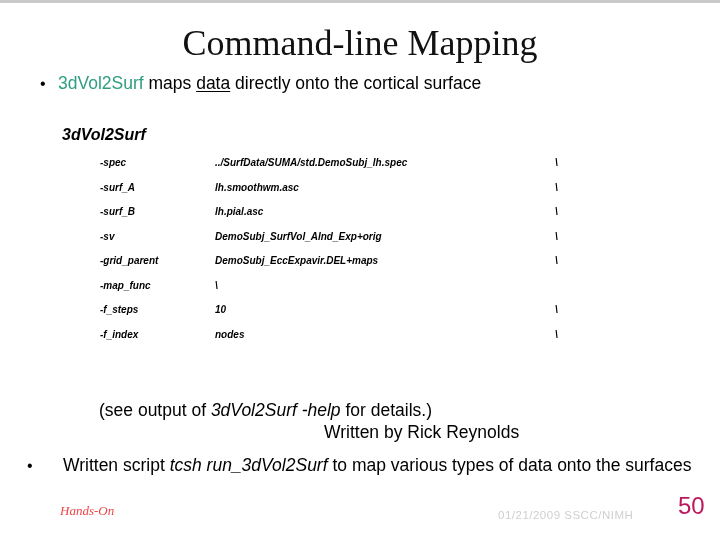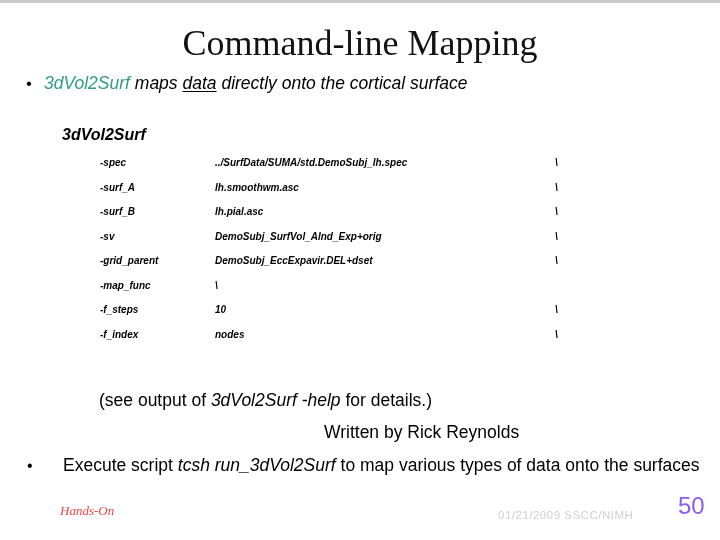--- a/index.html
+++ b/index.html
@@ -17,24 +17,23 @@
   }
   .title {
     position: absolute; top: 24px; left: 0; width: 720px;
     text-align: center;
     font-family: "Liberation Serif", serif;
     font-size: 36px; line-height: 38px;
     color: #121212;
     white-space: nowrap;
   }
   .bullet1 {
-    position: absolute; left: 26px; top: 73px;
+    position: absolute; left: 40px; top: 73px;
     font-size: 17.5px; line-height: 21px;
     white-space: nowrap;
-    font-style: italic;
   }
   .bullet-char { display: inline-block; width: 18px; font-size: 16px; }
   .teal { color: #2F9E80; }
   .underlined { text-decoration: underline; text-underline-offset: 2px; }
 
   .cmd-name {
     position: absolute; left: 62px; top: 126px;
     font-size: 16px; font-weight: bold; font-style: italic;
   }
   .opt-rows { position: absolute; left: 100px; top: 151px; }
@@ -49,21 +48,21 @@
   }
   .opt-out { position: absolute; left: 100px; top: 355px; }
 
   .credit {
     position: absolute; left: 324px; top: 378px;
     font-size: 17.5px;
     white-space: nowrap;
     margin-top: 44px;
   }
   .help-note {
-    position: absolute; left: 99px; top: 390px;
+    position: absolute; left: 99px; top: 400px;
     font-size: 17.5px;
     white-space: nowrap;
   }
   .help-note .it, .bullet2 .it { font-style: italic; }
 
   .bullet2 {
     position: absolute; left: 45px; top: 455px; width: 648px;
     font-size: 17.5px; line-height: 21px;
     text-indent: -18px; padding-left: 18px;
   }
@@ -76,21 +75,21 @@
     color: #ef4444;
   }
   .footer-date {
     position: absolute; left: 498px; top: 509px;
     font-size: 11.5px; letter-spacing: 0.5px;
     color: #cfcfcf;
     white-space: nowrap;
   }
   .footer-page {
     position: absolute; left: 678px; top: 492px;
-    font-size: 24px; color: #8b5cf6;
+    font-size: 24px; color: #be185d;
   }
 </style>
 </head>
 <body>
 
 <div class="slide">
   <div class="top-edge"></div>
 
   <div class="title">Command-line Mapping</div>
 
@@ -116,21 +115,21 @@
       <span>lh.pial.asc</span>
       <span>\</span>
     </div>
     <div class="opt-row">
       <span>-sv</span>
       <span>DemoSubj_SurfVol_Alnd_Exp+orig</span>
       <span>\</span>
     </div>
     <div class="opt-row">
       <span>-grid_parent</span>
-      <span>DemoSubj_EccExpavir.DEL+dset</span>
+      <span>DemoSubj_EccExpavir.DEL+maps</span>
       <span>\</span>
     </div>
     <div class="opt-row">
       <span>-map_func</span>
       <span>\</span>
     </div>
     <div class="opt-row">
       <span>-f_steps</span>
       <span>10</span>
       <span>\</span>
@@ -143,19 +142,19 @@
   </div>
 
 
   <div class="credit">Written by Rick Reynolds</div>
 
   <div class="help-note">
     <span>(see output of </span><span class="it">3dVol2Surf -help</span><span> for details.)</span>
   </div>
 
   <div class="bullet2">
-    <span class="bullet-char">•</span><span>Execute script </span><span class="it">tcsh run_3dVol2Surf</span><span> to map various types of data onto the surfaces</span>
+    <span class="bullet-char">•</span><span>Written script </span><span class="it">tcsh run_3dVol2Surf</span><span> to map various types of data onto the surfaces</span>
   </div>
 
   <div class="footer-left">Hands-On</div>
   <div class="footer-date">01/21/2009 SSCC/NIMH</div>
   <div class="footer-page">50</div>
 </div>
 
 </body></html>

